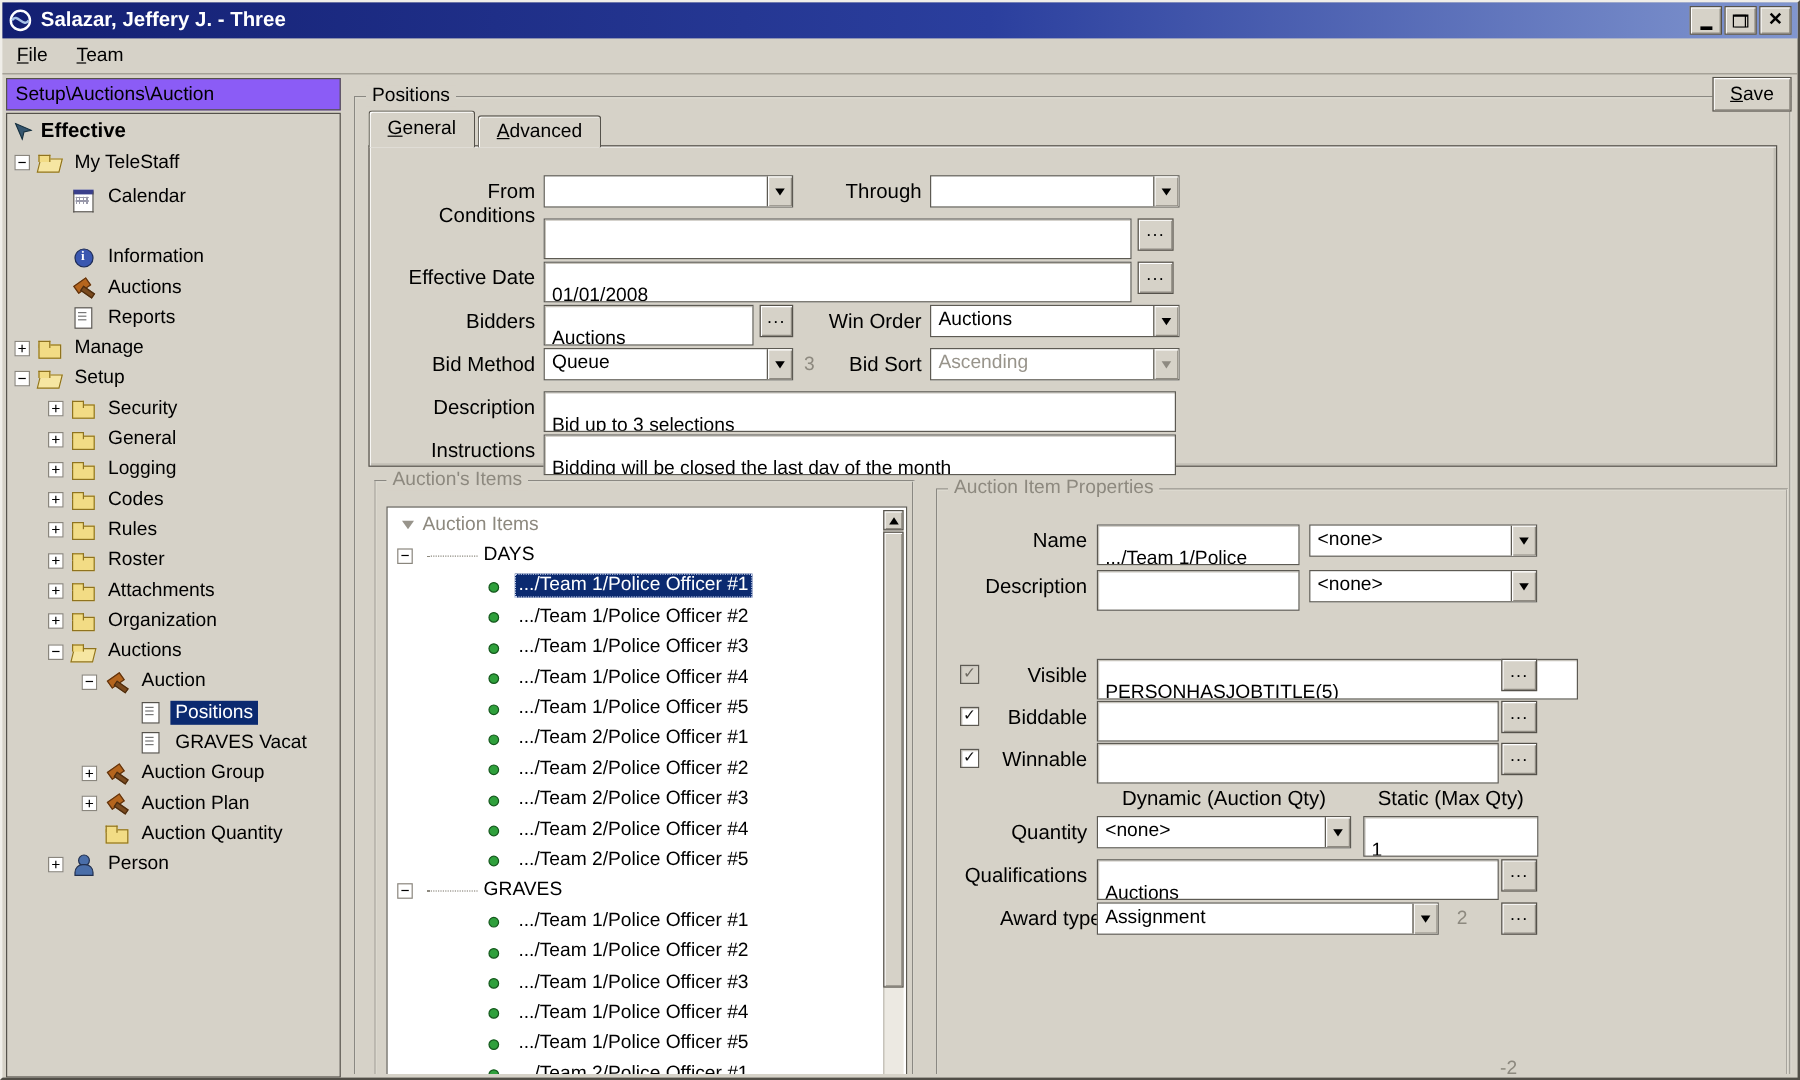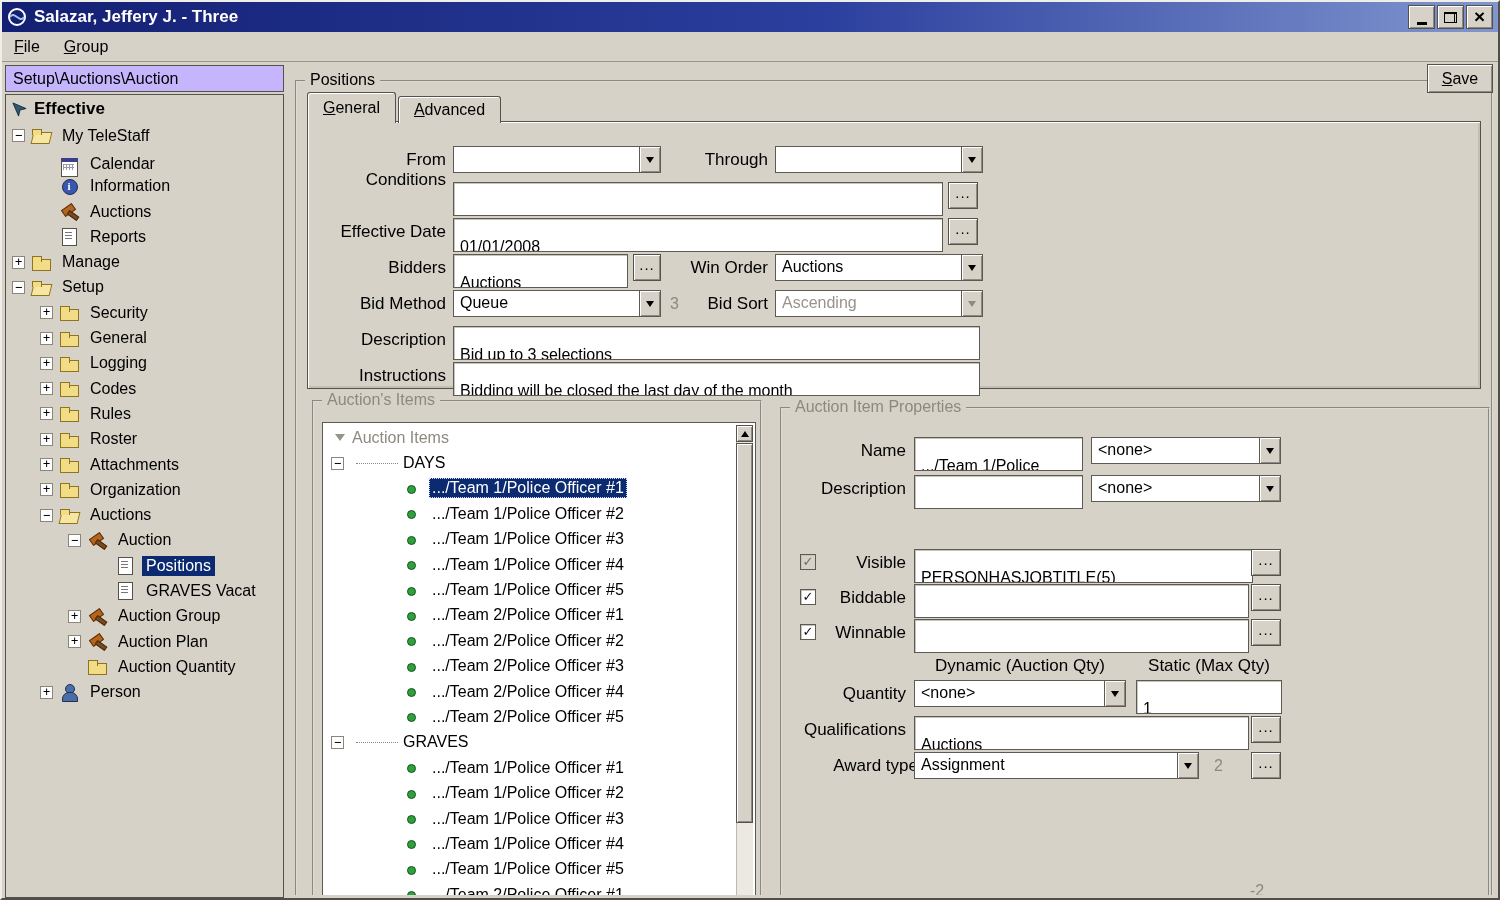--- a/index.html
+++ b/index.html
@@ -18,21 +18,21 @@
   .glyph-restore::after { content:''; position:absolute; left:0; bottom:0; width:9px; height:8px; border:1px solid #000; border-top-width:2px; background:#d6d2c8; }
   .glyph-close { font-size:19px; font-weight:bold; line-height:20px; }
 
   
   .menubar { height:30px; display:flex; align-items:center; gap:24px; padding:0 12px; border-bottom:1px solid #9a968c; font-size:16px; }
   .u1 { display:inline-block; }
   .u1::first-letter { text-decoration:underline; }
 
   
   .left-panel { position:absolute; left:3px; top:63px; width:279px; height:833px; }
-  .breadcrumb { height:27px; border:1px solid #55524b; background:#c4b5fd; font-size:16px; line-height:25px; padding-left:7px; white-space:nowrap; }
+  .breadcrumb { height:27px; border:1px solid #55524b; background:#8b5cf6; font-size:16px; line-height:25px; padding-left:7px; white-space:nowrap; }
   .nav-area { position:absolute; top:29px; left:0; right:0; bottom:0; border:1px solid #55524b; overflow:hidden; background:#d6d2c8; }
   .nav-head { height:28px; display:flex; align-items:center; gap:7px; padding-left:6px; font-weight:bold; font-size:17px; }
   .nav-row { height:25.3px; display:flex; align-items:center; font-size:16px; white-space:nowrap; cursor:default; }
   .expander { width:13px; height:13px; border:1px solid #8a867d; background:#fff; flex:none; display:flex; align-items:center; justify-content:center; font:12px/11px "DejaVu Sans Mono",monospace; margin-right:7px; }
   .expander-gap { width:20px; flex:none; }
   .tlabel { padding:1px 4px; }
   .tlabel.sel { background:#0b2a70; color:#fff; }
 
   
   .ticon { width:19px; height:17px; position:relative; margin-right:7px; flex:none; }
@@ -122,21 +122,21 @@
           <span class="glyph-restore"></span>
         </span>
       <span class="wbtn">
           <span class="glyph-close">×</span>
         </span>
     </span>
   </div>
 
   <div class="menubar">
     <span class="u1">File</span>
-    <span class="u1">Group</span>
+    <span class="u1">Team</span>
   </div>
 
   <div class="left-panel">
     <div class="breadcrumb">Setup\Auctions\Auction</div>
     <div class="nav-area">
       <div class="nav-head">
         <span style="display:flex">
           <svg width="15" height="15" viewBox="0 0 16 16">
               <path d="M1 1 L7 15 L8.5 8.5 L15 7 Z" fill="#35566f" stroke="#16303f"></path>
             </svg>
@@ -147,21 +147,21 @@
           <div class="nav-row" style="padding-left: 6px;">
             <span class="expander">−</span>
             <span class="ticon folder-open"></span>
             <span class="tlabel">My TeleStaff</span>
           </div>
           <div class="nav-row" style="padding-left: 34px; align-items: flex-end;">
             <span class="expander-gap"></span>
             <span class="ticon calendar"></span>
             <span class="tlabel">Calendar</span>
           </div>
-          <div class="nav-row" style="padding-left: 34px;">
+          <div class="nav-row" style="padding-left: 34px; margin-top: 28px;">
             <span class="expander-gap"></span>
             <span class="ticon info"></span>
             <span class="tlabel">Information</span>
           </div>
           <div class="nav-row" style="padding-left: 34px;">
             <span class="expander-gap"></span>
             <span class="ticon gavel"></span>
             <span class="tlabel">Auctions</span>
           </div>
           <div class="nav-row" style="padding-left: 34px;">
@@ -447,21 +447,21 @@
       <div class="tbox" style="left:132px;top:66px;width:169px"></div>
       <div class="combo" style="left:309px;top:66px;width:190px">
         <span class="val">&lt;none&gt;</span>
         <span class="cbtn">
             <span class="tri"></span>
           </span>
       </div>
 
       <span class="cb checked disabled" style="left:18px;top:145px"></span>
       <span class="plabel" style="left:34px;width:90px;top:140px">Visible</span>
-      <div class="tbox" style="left:132px;top:140px;width:339px">PERSONHASJOBTITLE(5)</div>
+      <div class="tbox" style="left:132px;top:140px;width:401px">PERSONHASJOBTITLE(5)</div>
       <div class="dots" style="left:469px;top:140px">...</div>
 
       <span class="cb checked" style="left:18px;top:180px"></span>
       <span class="plabel" style="left:34px;width:90px;top:175px">Biddable</span>
       <div class="tbox" style="left:132px;top:175px;width:335px"></div>
       <div class="dots" style="left:469px;top:175px">...</div>
 
       <span class="cb checked" style="left:18px;top:215px"></span>
       <span class="plabel" style="left:34px;width:90px;top:210px">Winnable</span>
       <div class="tbox" style="left:132px;top:210px;width:335px"></div>

